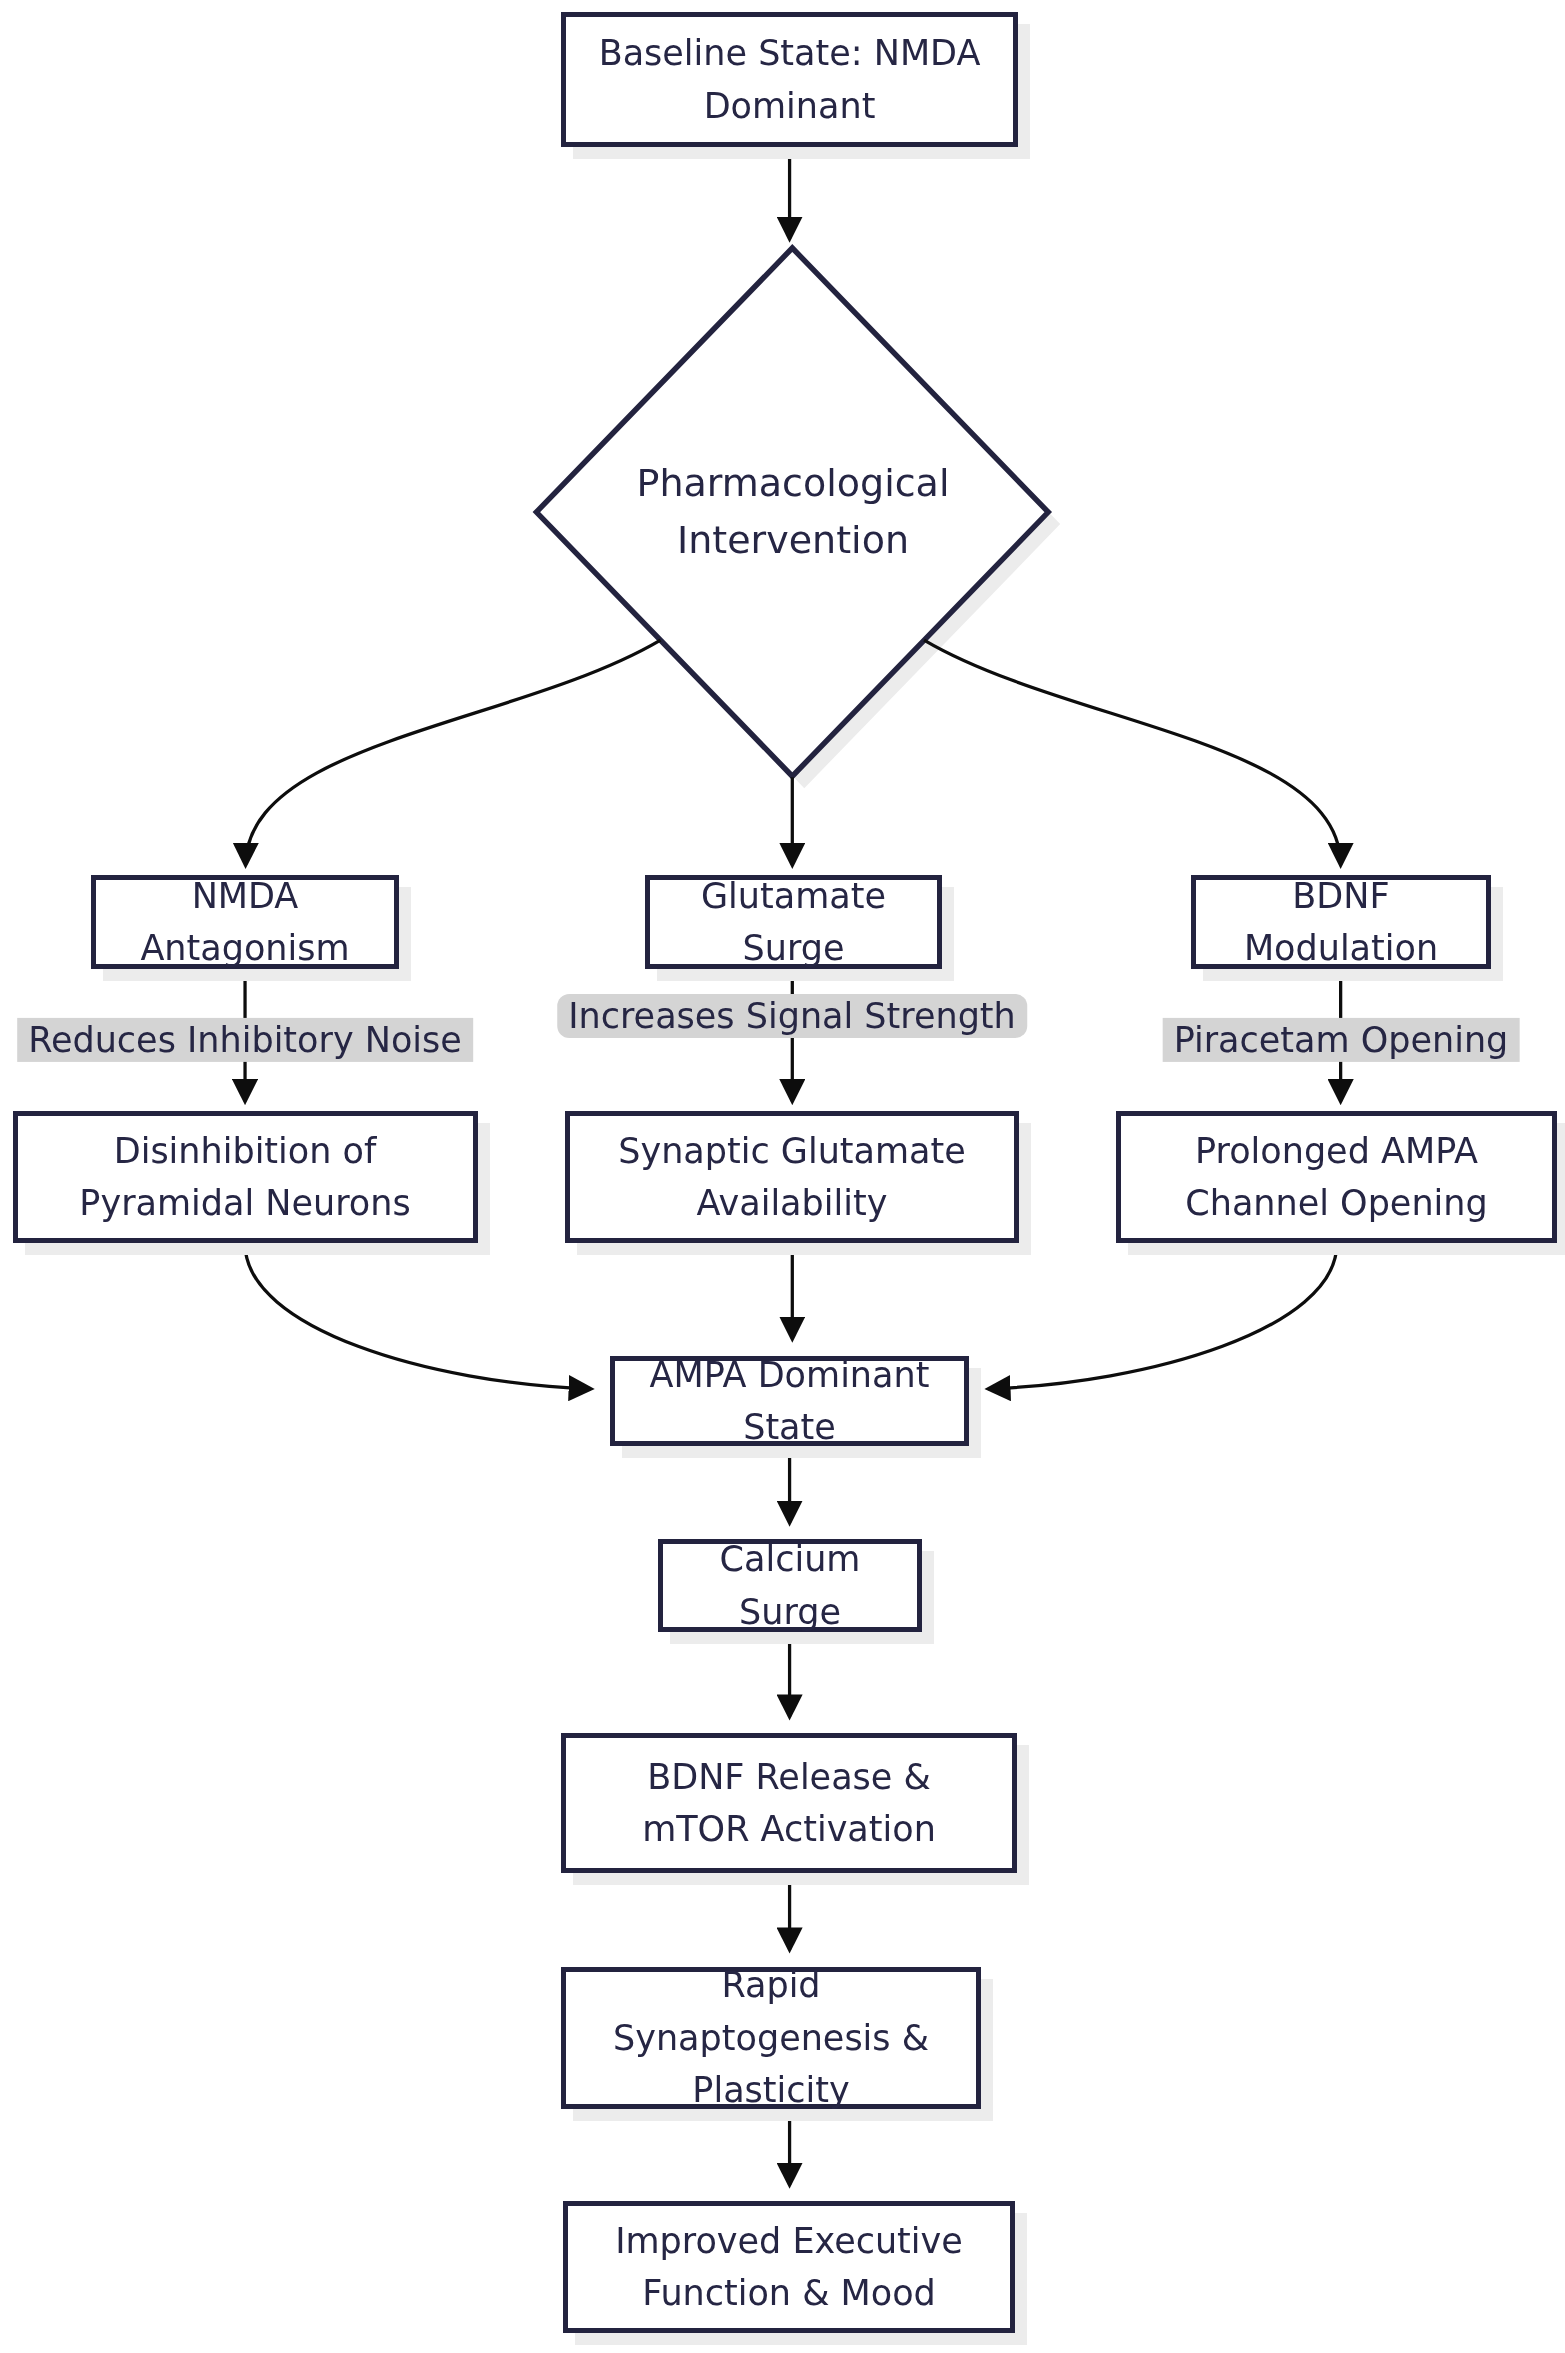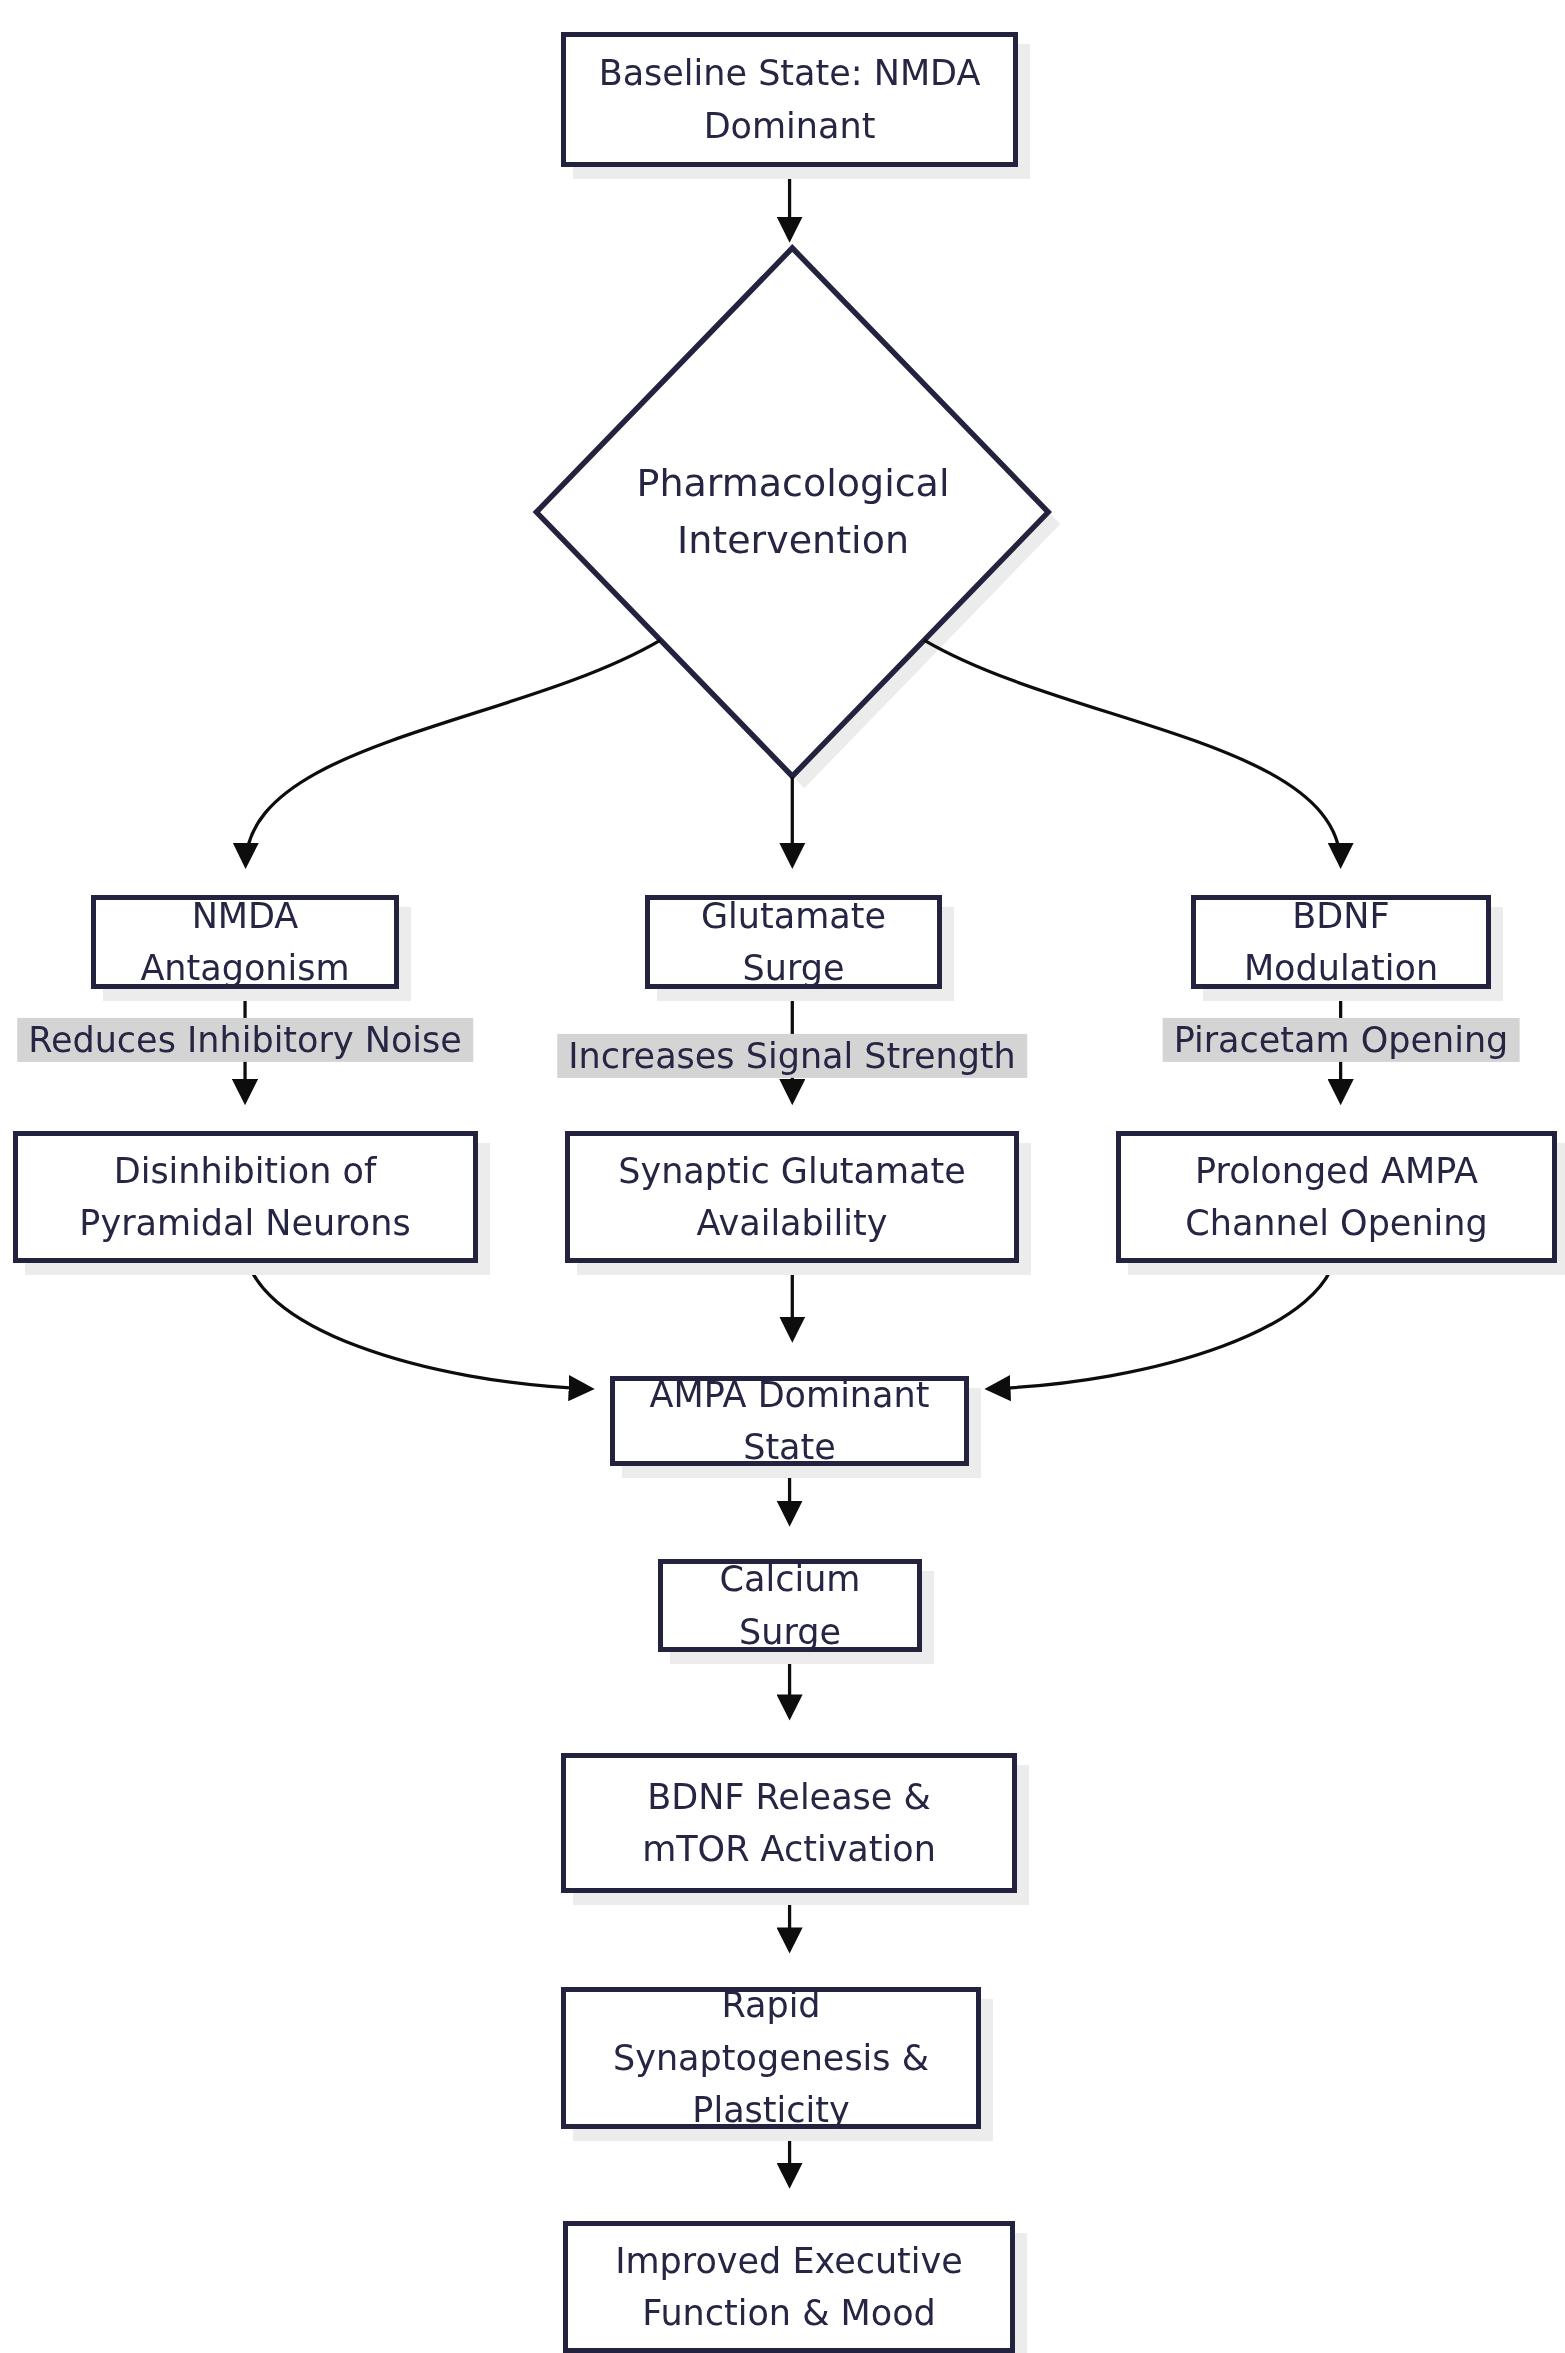--- a/index.html
+++ b/index.html
@@ -25,21 +25,20 @@
     position:absolute;
     box-sizing:border-box;
     background:var(--node-fill);
     border:5.4px solid var(--node-border);
     box-shadow:12px 12px 0 0 var(--shadow);
     display:flex;align-items:center;justify-content:center;
     text-align:center;
     font-size:35px;line-height:1.5;
     z-index:2;
     padding:0 27px;
-    margin-top:20px;
   }
   .diamond-text{
     position:absolute;
     display:flex;align-items:center;justify-content:center;
     text-align:center;
     font-size:38px;line-height:1.5;
     z-index:2;
     background:transparent;
   }
   .edge-label{
@@ -91,21 +90,21 @@
   <div class="diamond-text" style="left:575px;top:403px;width:436px;height:218px;">Pharmacological Intervention</div>
 
   <div class="node" style="left:91px;top:875px;width:308px;height:94px;">NMDA Antagonism</div>
 
   <div class="node" style="left:645px;top:875px;width:297px;height:94px;">Glutamate Surge</div>
 
   <div class="node" style="left:1191px;top:875px;width:300px;height:94px;">BDNF Modulation</div>
 
   <div class="edge-label" style="left:245px;top:1040px;">Reduces Inhibitory Noise</div>
 
-  <div class="edge-label" style="left:792px;top:1056px;">Increases Signal Strength</div>
+  <div class="edge-label" style="left:792px;top:1016px;border-radius:12px;">Increases Signal Strength</div>
 
   <div class="edge-label" style="left:1341px;top:1040px;">Piracetam Opening</div>
 
   <div class="node" style="left:12.5px;top:1111px;width:465px;height:132px;">Disinhibition of Pyramidal Neurons</div>
 
   <div class="node" style="left:565px;top:1111px;width:454px;height:132px;">Synaptic Glutamate Availability</div>
 
   <div class="node" style="left:1116px;top:1111px;width:441px;height:132px;">Prolonged AMPA Channel Opening</div>
 
   <div class="node" style="left:610px;top:1356px;width:359px;height:90px;">AMPA Dominant State</div>

